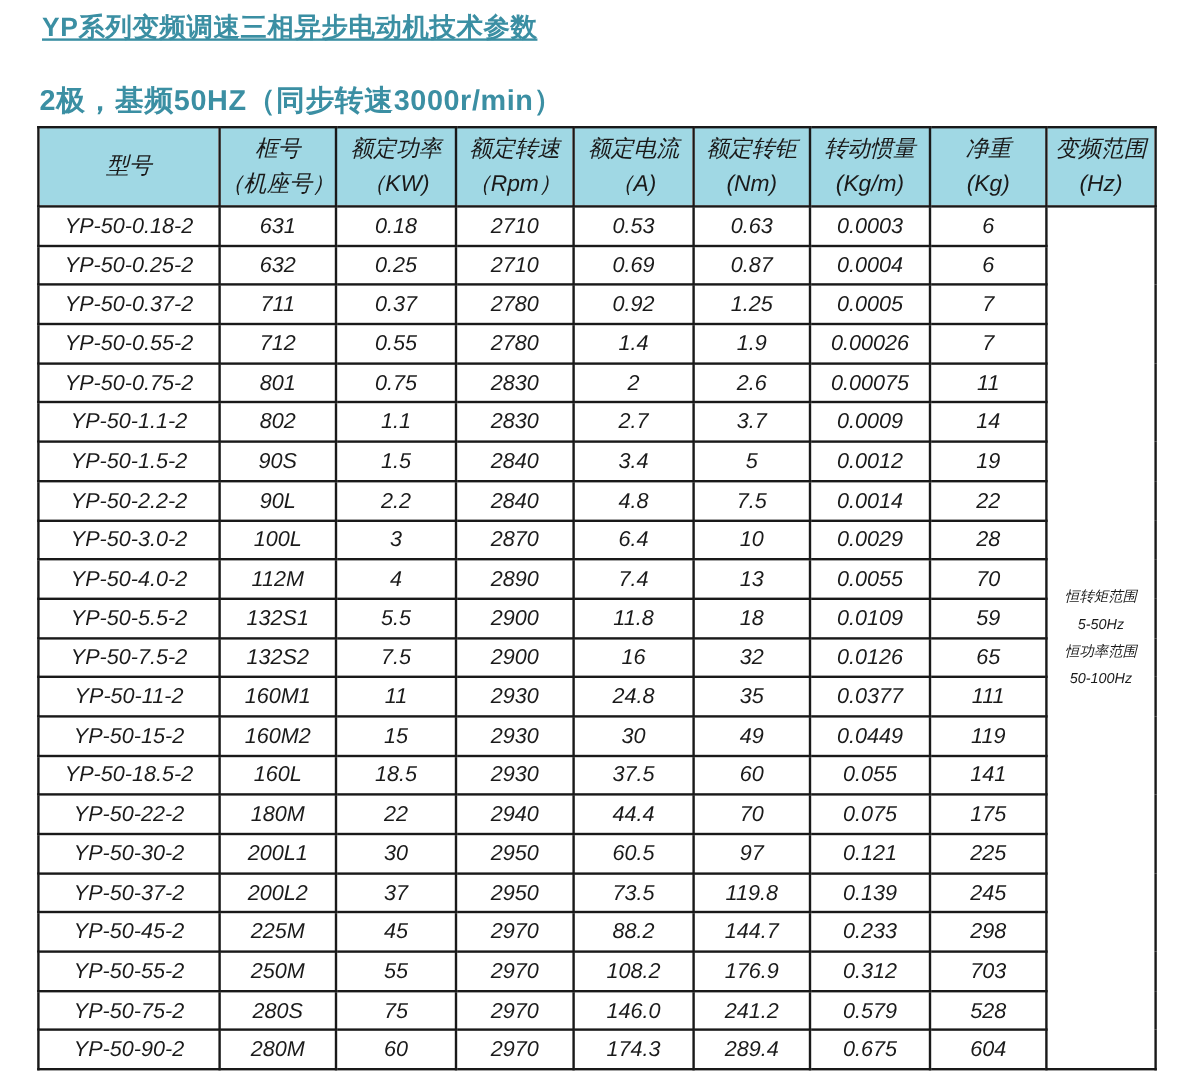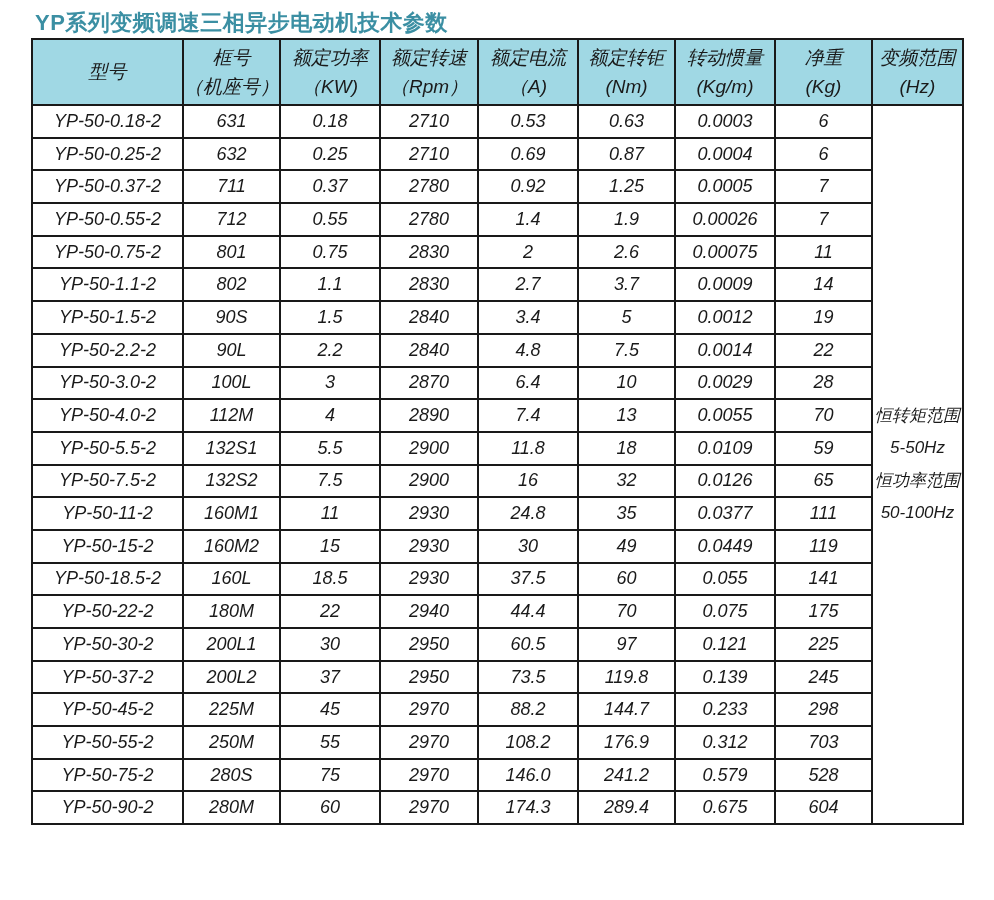--- a/index.html
+++ b/index.html
@@ -17,20 +17,21 @@
     height: 900px;
     box-sizing: border-box;
   }
   .title {
     margin: 0;
     padding: 8px 0 0 35px;
     font-size: 22px;
     font-weight: bold;
     color: #3b8fa3;
     letter-spacing: 0.5px;
+    text-decoration: underline;
   }
   .subtitle {
     margin: 0;
     padding: 30px 0 5px 33px;
     font-size: 24px;
     font-weight: bold;
     color: #3b8fa3;
     letter-spacing: 0.5px;
   }
   table.spec-table {
@@ -59,30 +60,31 @@
   .spec-table tbody td {
     font-size: 18px;
     height: 30.7px;
     background: #ffffff;
   }
   .spec-table td.freq-cell {
     vertical-align: middle;
     white-space: normal;
   }
   .freq-cell div {
-    font-size: 17px;
+    font-size: 12px;
     line-height: 1.9;
     text-align: center;
   }
 </style>
 </head>
 <body>
 
 <div class="page">
   <h1 class="title">YP系列变频调速三相异步电动机技术参数</h1>
+  <h2 class="subtitle">2极，基频50HZ（同步转速3000r/min）</h2>
 
   <table class="spec-table">
     <colgroup>
       <col style="width:151px">
       <col style="width:97px">
       <col style="width:100px">
       <col style="width:98px">
       <col style="width:100px">
       <col style="width:97px">
       <col style="width:100px">

